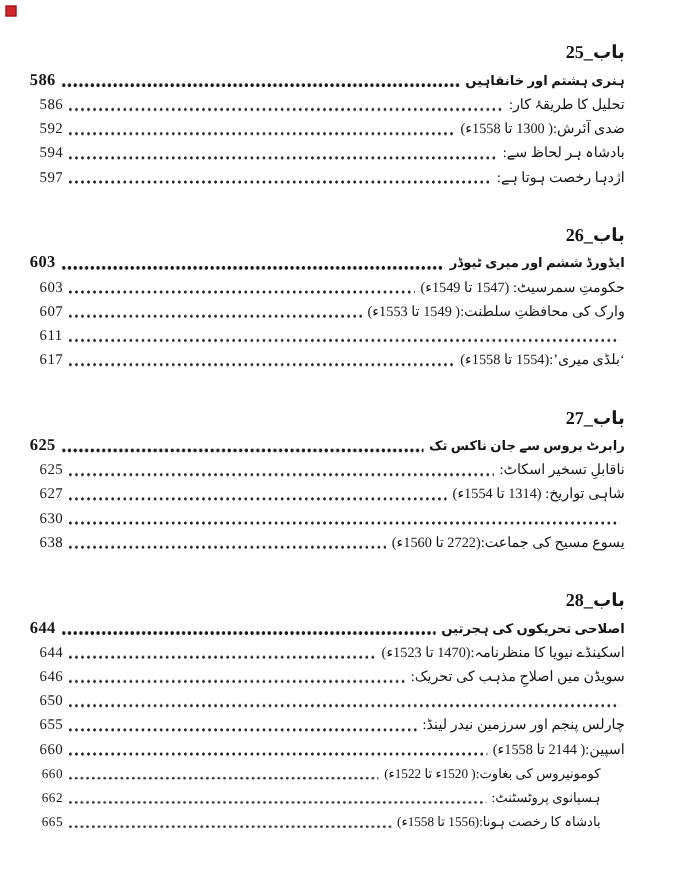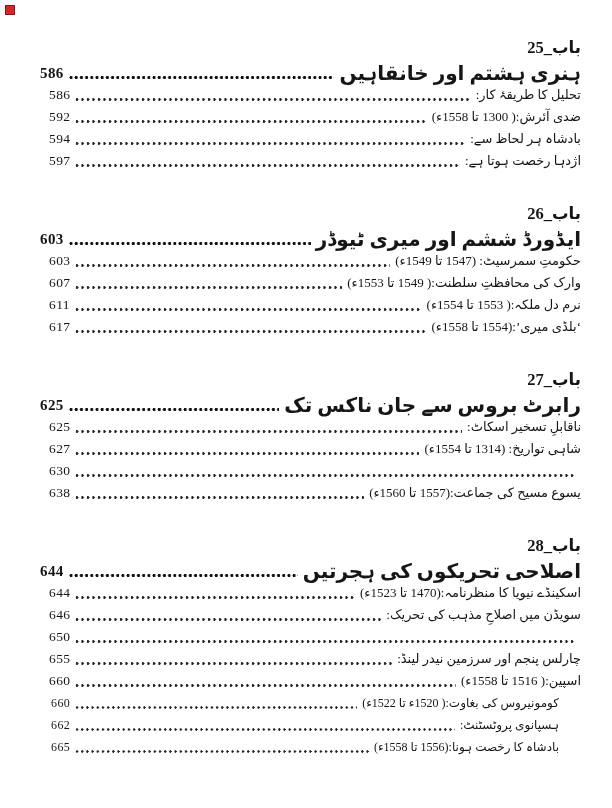--- a/index.html
+++ b/index.html
@@ -5,21 +5,21 @@
   html,body{margin:0;padding:0}
   body{
     width:612px;height:808px;background:#ffffff;position:relative;overflow:hidden;
     font-family:"DejaVu Sans",sans-serif;color:#161616;
     -webkit-font-smoothing:antialiased;
   }
   .corner-marker{
     position:absolute;top:5px;left:5px;width:10px;height:10px;
     border:1px solid #8f1418;box-sizing:border-box;
   }
-  .toc{position:absolute;top:34px;left:40px;width:541px}
+  .toc{position:absolute;top:34px;left:27px;width:541px}
   .section{margin-bottom:28px}
   .chapter-head{
     text-align:right;font-weight:bold;font-size:16.5px;line-height:28px;
     font-family:"Liberation Serif","DejaVu Sans",serif;
     letter-spacing:.3px;white-space:nowrap;
   }
   .row{display:flex;align-items:flex-start;line-height:22px;height:22px}
   .row .num{
     flex:0 0 auto;font-family:"Liberation Serif","DejaVu Sans",serif;
     font-size:13.5px;padding-left:9px;letter-spacing:.4px;
@@ -28,21 +28,21 @@
     flex:1 1 auto;align-self:flex-end;height:5px;margin:0 5px 4px;
     background:radial-gradient(circle at 2px 2.5px,#1f1f1f 1.12px,transparent 1.55px) repeat-x;
     background-size:5.5px 5px;
   }
   .row .title{
     flex:0 0 auto;font-size:13px;white-space:nowrap;
     font-family:"Liberation Serif","DejaVu Sans",serif;
   }
   
   .row.main .num{font-size:15px;font-weight:bold;padding-left:0}
-  .row.main .title{font-size:20px;font-weight:bold}
+  .row.main .title{font-size:12px;font-weight:bold}
   .row.main .leader{
     background:radial-gradient(circle at 2px 2.5px,#101010 1.35px,transparent 1.8px) repeat-x;
     background-size:5.2px 5px;
   }
   
   .row.small{padding-right:22px}
   .row.small .num{font-size:12px;padding-left:11px}
   .row.small .title{font-size:12px}
   .row.small .leader{
     background:radial-gradient(circle at 2px 2.5px,#242424 1.0px,transparent 1.4px) repeat-x;
@@ -98,21 +98,20 @@
       <span class="title" dir="rtl">حکومتِ سمرسیٹ: (1547 تا 1549ء)</span>
     </div>
     <div class="row sub">
       <span class="num">607</span>
       <span class="leader"></span>
       <span class="title" dir="rtl">وارک کی محافظتِ سلطنت:( 1549 تا 1553ء)</span>
     </div>
     <div class="row sub">
       <span class="num">611</span>
       <span class="leader"></span>
-      <span class="title" dir="rtl">نرم دل ملکہ:( 1553 تا 1554ء)</span>
     </div>
     <div class="row sub">
       <span class="num">617</span>
       <span class="leader"></span>
       <span class="title" dir="rtl">‘بلڈی میری’:(1554 تا 1558ء)</span>
     </div>
   </div>
 
   <div class="section">
     <div class="chapter-head" dir="rtl">باب_27</div>
@@ -131,21 +130,21 @@
       <span class="leader"></span>
       <span class="title" dir="rtl">شاہی تواریخ: (1314 تا 1554ء)</span>
     </div>
     <div class="row sub">
       <span class="num">630</span>
       <span class="leader"></span>
     </div>
     <div class="row sub">
       <span class="num">638</span>
       <span class="leader"></span>
-      <span class="title" dir="rtl">یسوع مسیح کی جماعت:(1557 تا 1560ء)</span>
+      <span class="title" dir="rtl">یسوع مسیح کی جماعت:(2722 تا 1560ء)</span>
     </div>
   </div>
 
   <div class="section">
     <div class="chapter-head" dir="rtl">باب_28</div>
     <div class="row main">
       <span class="num">644</span>
       <span class="leader"></span>
       <span class="title" dir="rtl">اصلاحی تحریکوں کی ہجرتیں</span>
     </div>
@@ -164,21 +163,21 @@
       <span class="leader"></span>
     </div>
     <div class="row sub">
       <span class="num">655</span>
       <span class="leader"></span>
       <span class="title" dir="rtl">چارلس پنجم اور سرزمین نیدر لینڈ:</span>
     </div>
     <div class="row sub">
       <span class="num">660</span>
       <span class="leader"></span>
-      <span class="title" dir="rtl">اسپین:( 1516 تا 1558ء)</span>
+      <span class="title" dir="rtl">اسپین:( 2144 تا 1558ء)</span>
     </div>
     <div class="row sub small">
       <span class="num">660</span>
       <span class="leader"></span>
       <span class="title" dir="rtl">کومونیروس کی بغاوت:( 1520ء تا 1522ء)</span>
     </div>
     <div class="row sub small">
       <span class="num">662</span>
       <span class="leader"></span>
       <span class="title" dir="rtl">ہسپانوی پروٹسٹنٹ:</span>

